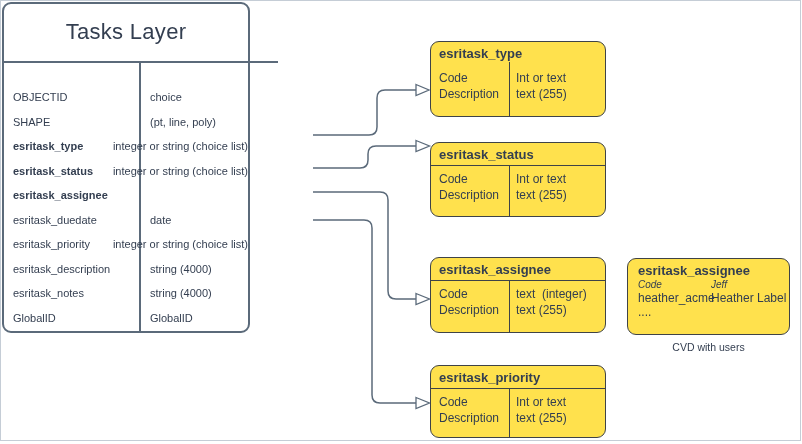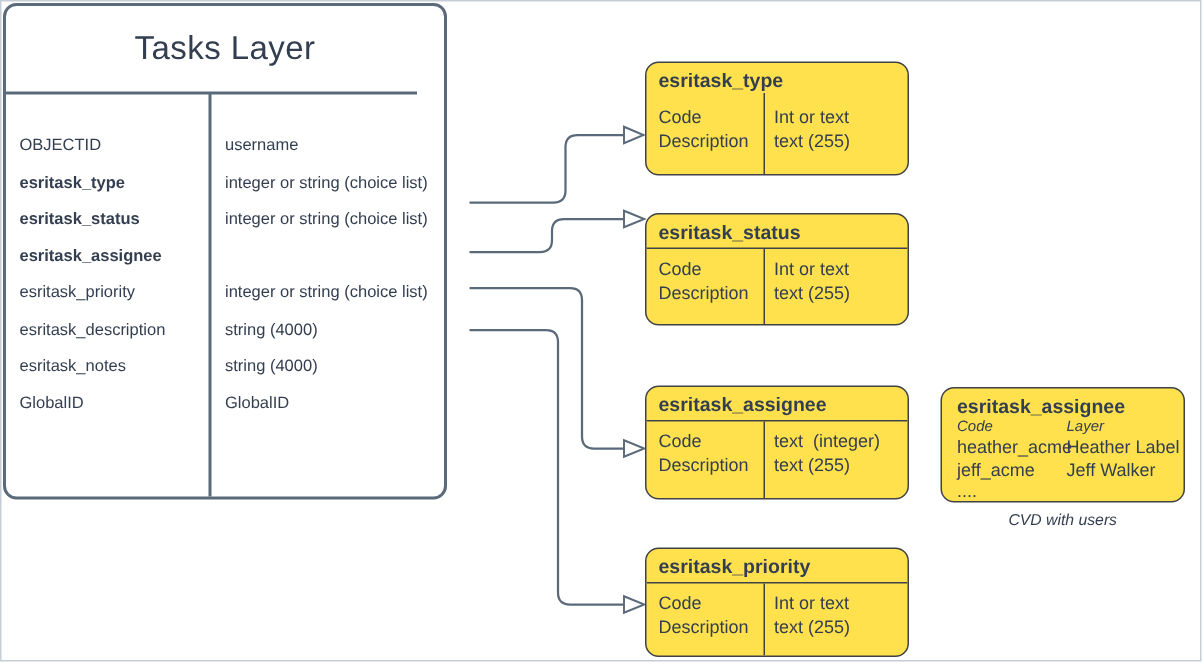--- a/index.html
+++ b/index.html
@@ -21,21 +21,21 @@
     width: 801px; height: 441px;
     box-sizing: border-box;
     border: 1px solid #c5cdd6;
     pointer-events: none;
   }
 
   
   .tasks-table {
     position: absolute;
     left: 2px; top: 2px;
-    width: 296px; height: 331px;
+    width: 248px; height: 331px;
     box-sizing: border-box;
     border: 2px solid #5b6a7a;
     border-radius: 9px;
     background: #ffffff;
     color: #333e50;
   }
   .tt-title {
     height: 56px;
     display: flex;
     align-items: center;
@@ -157,21 +157,20 @@
     line-height: 15px;
     white-space: nowrap;
   }
   .cvd-dots { font-size: 12px; line-height: 13px; }
   .cvd-caption {
     position: absolute;
     left: 627px; top: 341px;
     width: 163px;
     text-align: center;
     font-size: 10.5px;
-    font-style: italic;
     color: #333e50;
   }
 </style>
 </head>
 <body>
 
 <div class="canvas">
 
   <svg class="connectors" viewBox="0 0 802 444" fill="none">
     <path d="M313 135 H369 Q377 135 377 127 V98 Q377 90 385 90 H416" stroke="#5b6a7a" stroke-width="1.5"></path>
@@ -187,32 +186,40 @@
     <path d="M416 397.5 L429.5 403 L416 408.5 Z" fill="#ffffff" stroke="#5b6a7a" stroke-width="1.3"></path>
   </svg>
 
   <div class="tasks-table">
     <div class="tt-title">Tasks Layer</div>
     <div class="tt-divider"></div>
     <div class="tt-coldiv"></div>
     <div class="tt-rows">
       <div class="trow">
         <span class="f">OBJECTID</span>
-        <span class="t">username</span>
+        <span class="t">choice</span>
+      </div>
+      <div class="trow">
+        <span class="f">SHAPE</span>
+        <span class="t">(pt, line, poly)</span>
       </div>
       <div class="trow bold">
         <span class="f">esritask_type</span>
         <span class="t">integer or string (choice list)</span>
       </div>
       <div class="trow bold">
         <span class="f">esritask_status</span>
         <span class="t">integer or string (choice list)</span>
       </div>
       <div class="trow bold">
         <span class="f">esritask_assignee</span>
+      </div>
+      <div class="trow">
+        <span class="f">esritask_duedate</span>
+        <span class="t">date</span>
       </div>
       <div class="trow">
         <span class="f">esritask_priority</span>
         <span class="t">integer or string (choice list)</span>
       </div>
       <div class="trow">
         <span class="f">esritask_description</span>
         <span class="t">string (4000)</span>
       </div>
       <div class="trow">
@@ -279,28 +286,24 @@
         <div class="dline">Int or text</div>
         <div class="dline">text (255)</div>
       </div>
     </div>
   </div>
 
   <div class="cvd">
     <div class="cvd-title">esritask_assignee</div>
     <div class="cvd-row">
       <div class="cvd-c1 cvd-h">Code</div>
-      <div class="cvd-h">Layer</div>
+      <div class="cvd-h">Jeff</div>
     </div>
     <div class="cvd-row">
       <div class="cvd-c1 cvd-cell">heather_acme</div>
       <div class="cvd-cell">Heather Label</div>
     </div>
-    <div class="cvd-row">
-      <div class="cvd-c1 cvd-cell">jeff_acme</div>
-      <div class="cvd-cell">Jeff Walker</div>
-    </div>
     <div class="cvd-dots">....</div>
   </div>
   <div class="cvd-caption">CVD with users</div>
 
   <div class="frame"></div>
 </div>
 
 </body></html>

